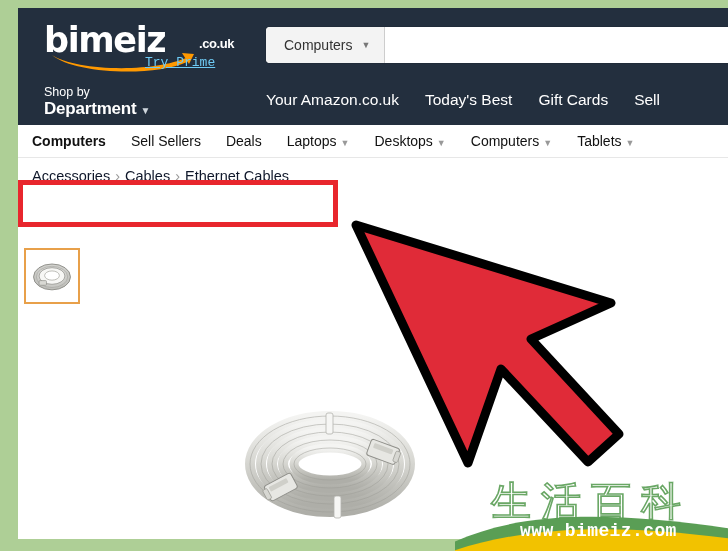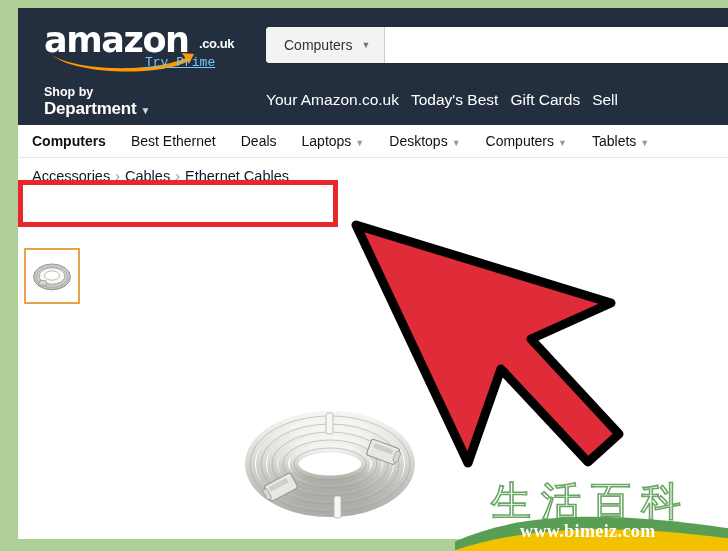--- a/index.html
+++ b/index.html
@@ -138,31 +138,31 @@
     height: 45px;
     background: #232f3e;
   }
   .shopby {
     position: absolute;
     left: 26px;
     top: 6px;
     color: #ffffff;
     line-height: 1.08;
   }
-  .shopby .l1 { font-size: 12.5px; font-weight: bold; }
+  .shopby .l1 { font-size: 12.5px; font-weight: normal; }
   .shopby .l2 { font-size: 17px; font-weight: bold; letter-spacing: -0.2px; }
   .shopby .l2 .caret { font-size: 10px; font-weight: normal; color: #cfd6dd; margin-left: 4px; }
 
   .nav-links {
     position: absolute;
     left: 248px;
     top: 11px;
     display: flex;
     align-items: center;
-    gap: 12px;
+    gap: 26px;
     white-space: nowrap;
   }
   .nav-links .nav-link {
     color: #ffffff;
     font-size: 15.5px;
     text-decoration: none;
     white-space: nowrap;
   }
 
   
@@ -268,21 +268,21 @@
     letter-spacing: 10px;
     color: transparent;
     -webkit-text-stroke: 1.6px #5a9e55;
     white-space: nowrap;
     opacity: 0.9;
   }
   .wm-url {
     position: absolute;
     left: 65px;
     top: 55px;
-    font-family: Liberation Serif, serif;
+    font-family: Liberation Mono, monospace;
     font-size: 18px;
     font-weight: bold;
     color: #ffffff;
     letter-spacing: 0.4px;
     white-space: nowrap;
     z-index: 3;
   }
   .wm-swash { position: absolute; left: 0; top: 30px; }
 </style>
 </head>
@@ -290,21 +290,21 @@
 
 <div id="screen">
 
   <div class="frame-green"></div>
 
   <div class="page">
 
     <div class="amz-header">
 
       <div class="logo-wrap">
-        <div class="logo-amazon">amazon</div>
+        <div class="logo-amazon">bimeiz</div>
         <div class="logo-tld">.co.uk</div>
         <div class="logo-swoosh">
           <svg width="146" height="22" viewBox="0 0 146 22">
             <path d="M2,5 C25,21 108,24 142,5 L137,12 C104,27 24,24 2,5 Z" fill="#ff9900"></path>
             <path d="M132,3 L144,4 L139,14 Z" fill="#ff9900"></path>
           </svg>
         </div>
         <div class="try-prime">Try Prime</div>
       </div>
 
@@ -327,21 +327,21 @@
       <div class="nav-links">
         <a class="nav-link" href="#">Your Amazon.co.uk</a>
         <a class="nav-link" href="#">Today's Best</a>
         <a class="nav-link" href="#">Gift Cards</a>
         <a class="nav-link" href="#">Sell</a>
       </div>
     </div>
 
     <div class="subnav">
       <a class="sn active" href="#"><span>Computers</span></a>
-      <a class="sn" href="#"><span>Best Ethernet</span></a>
+      <a class="sn" href="#"><span>Sell Sellers</span></a>
       <a class="sn" href="#"><span>Deals</span></a>
       <a class="sn" href="#"><span>Laptops</span><span class="caret">▼</span></a>
       <a class="sn" href="#"><span>Desktops</span><span class="caret">▼</span></a>
       <a class="sn" href="#"><span>Computers</span><span class="caret">▼</span></a>
       <a class="sn" href="#"><span>Tablets</span><span class="caret">▼</span></a>
     </div>
 
     <div class="crumbs">
       <a class="cr" href="#">Accessories</a><span class="sep">›</span><a class="cr" href="#">Cables</a><span class="sep">›</span><a class="cr" href="#">Ethernet Cables</a>
     </div>

